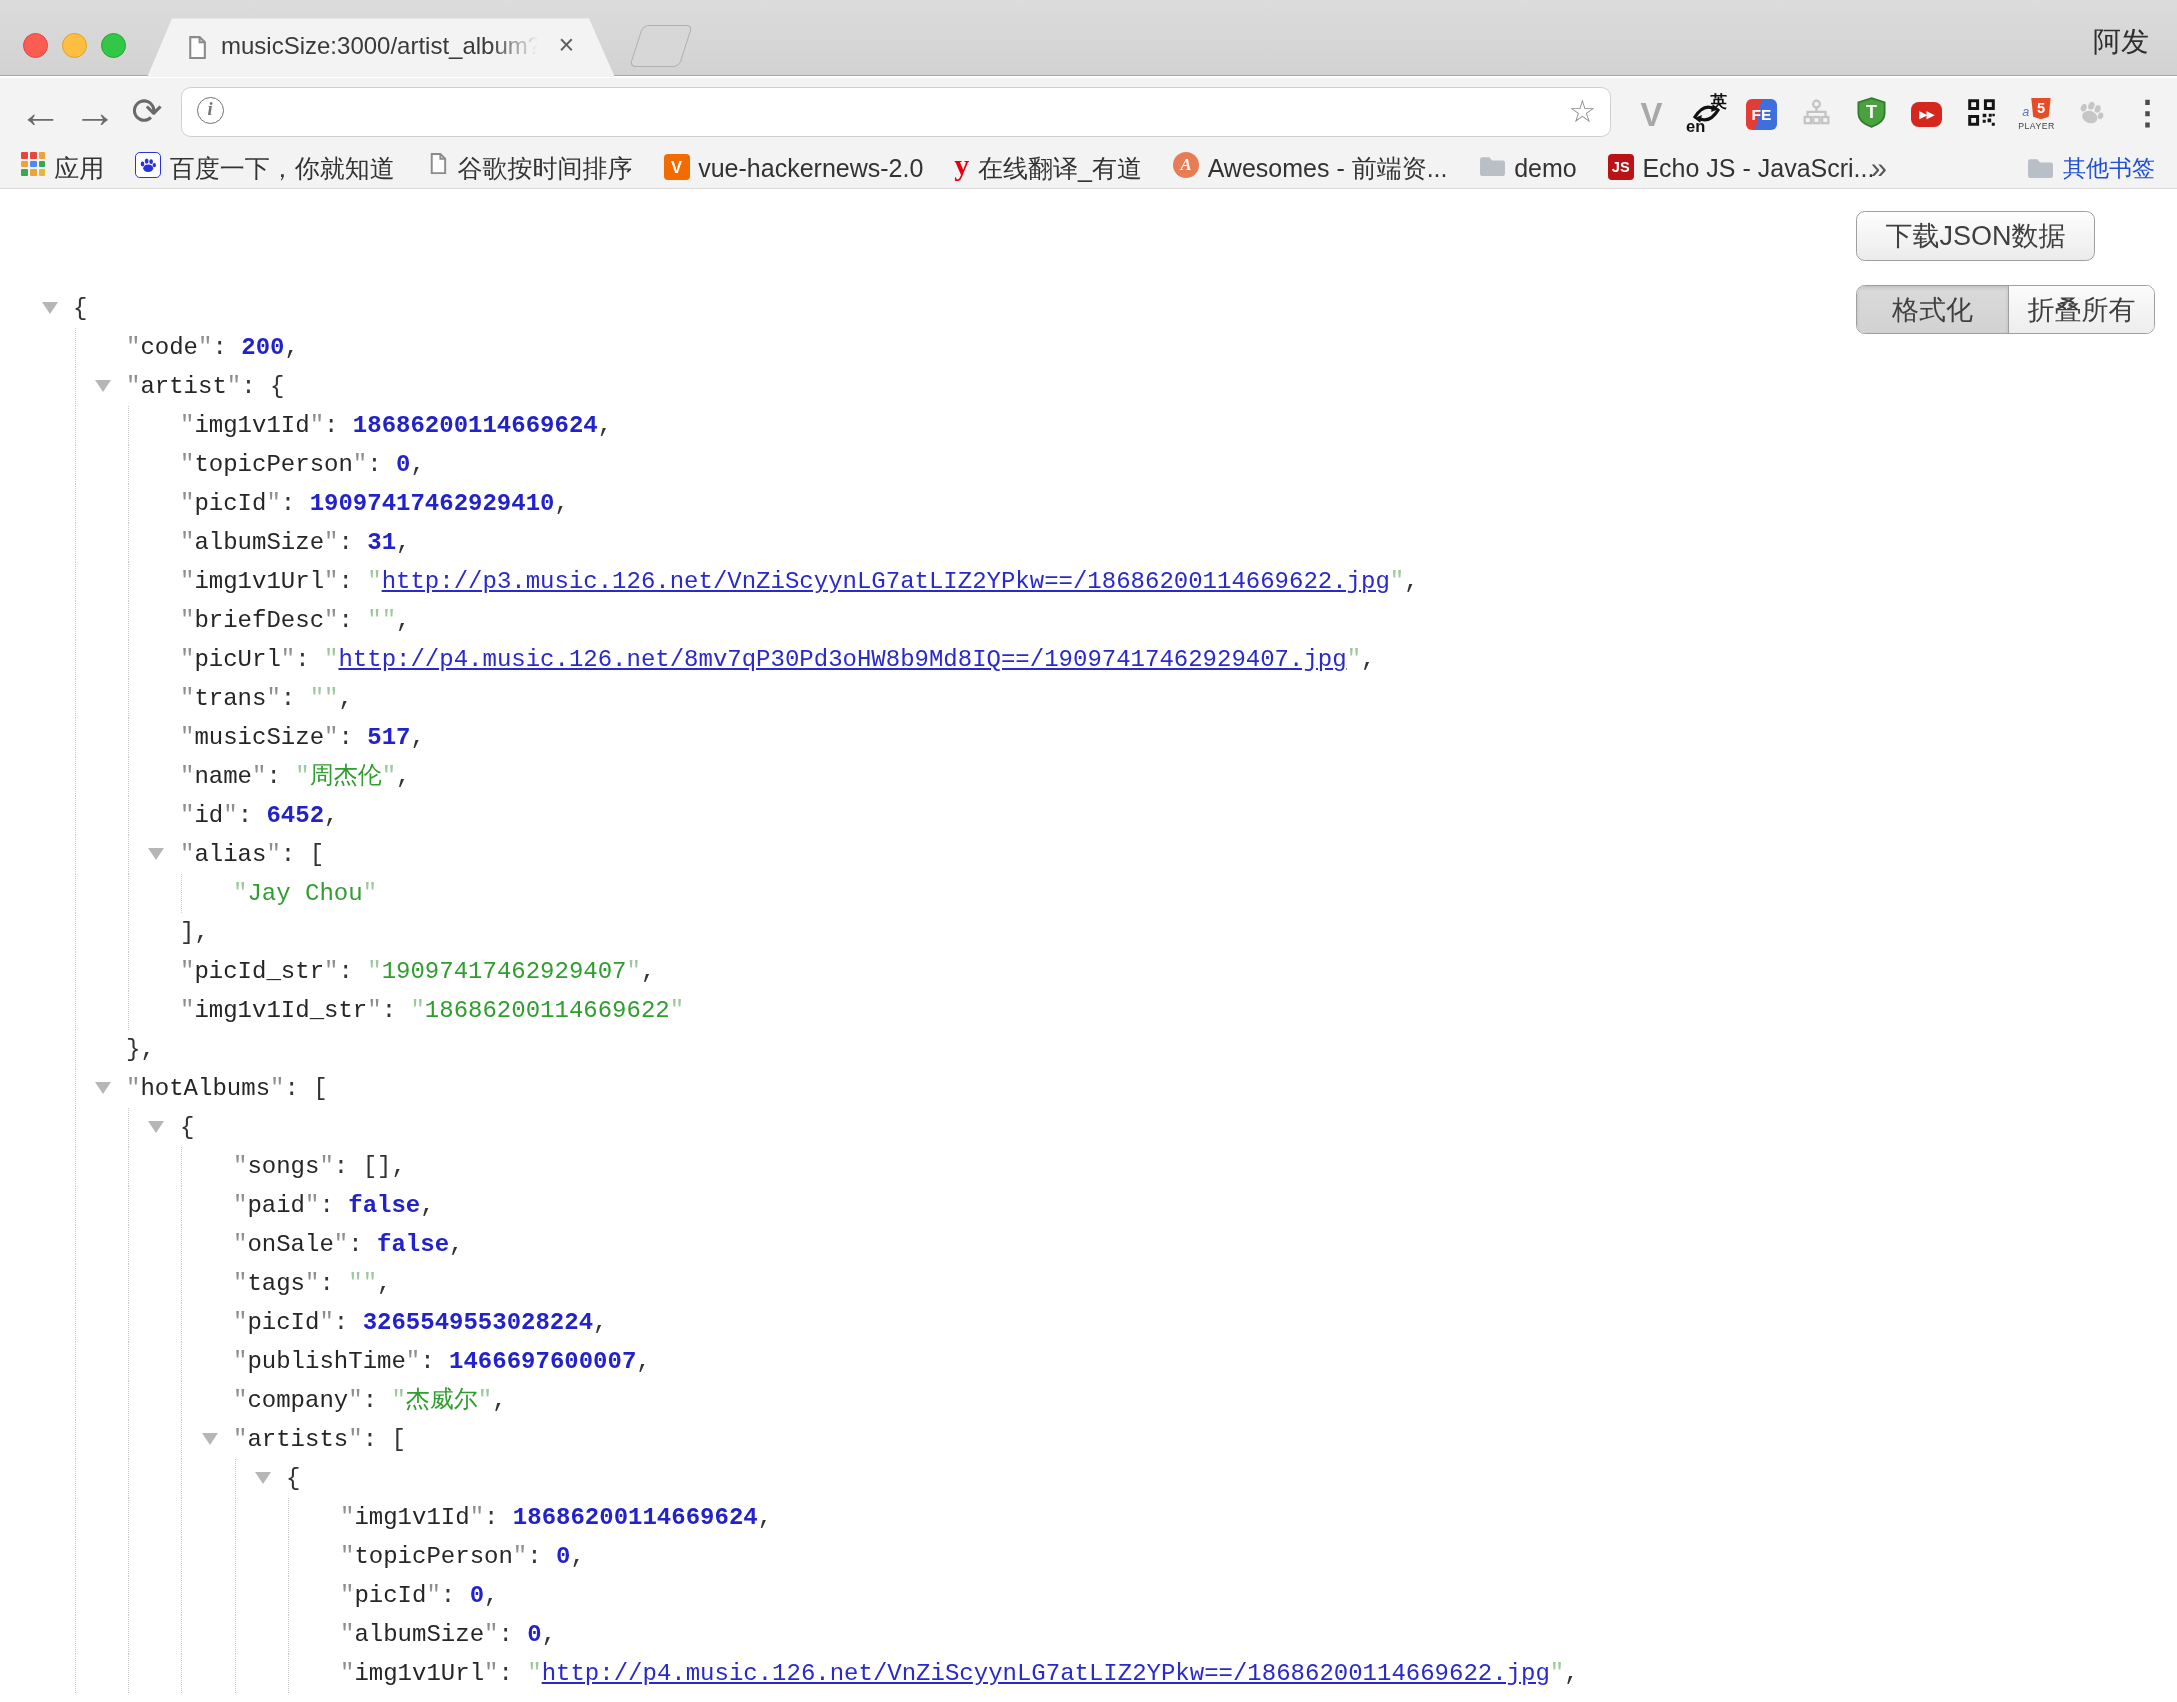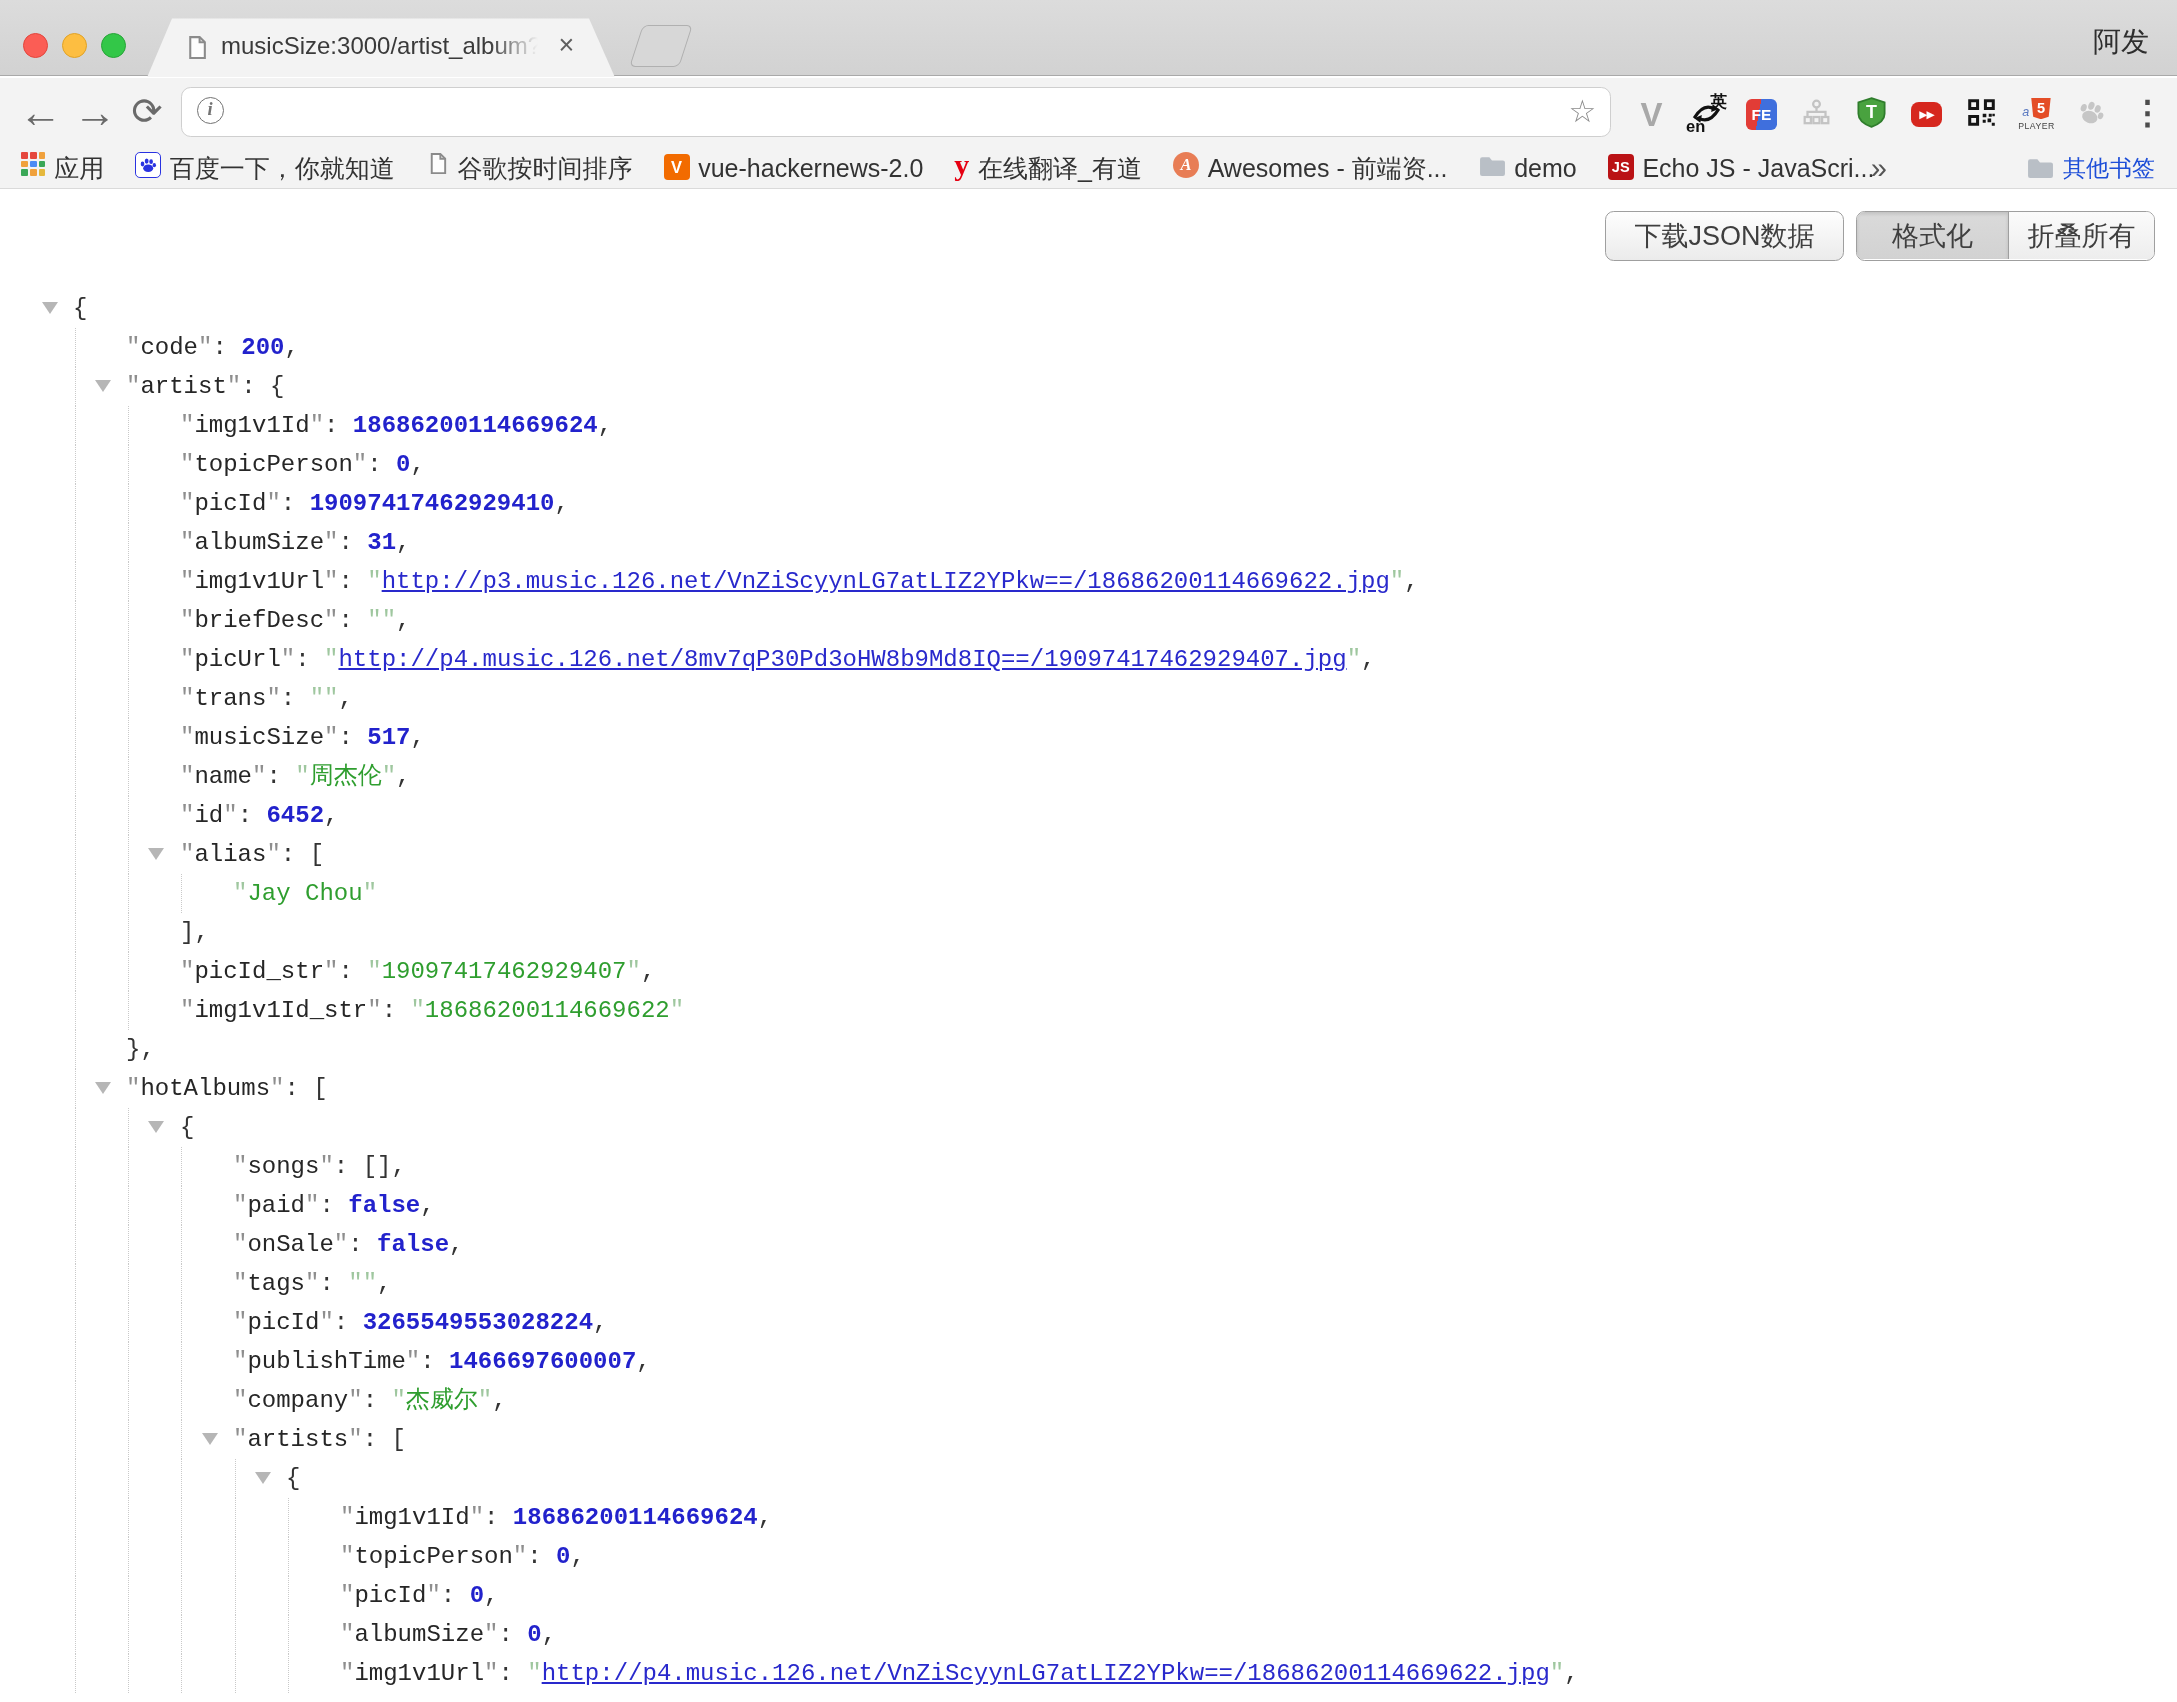--- a/index.html
+++ b/index.html
@@ -75,21 +75,21 @@
   .apps-grid i { border-radius:1px; }
   .baidu-box { width:26px; height:26px; border:1.9px solid #2932e1; border-radius:4.9px; display:flex;
                align-items:center; justify-content:center; background:#fff; }
   .bm-right { position:absolute; top:0; height:37px; display:flex; align-items:center; gap:8.7px;
               font-size:23px; color:#1d4ed8; }
   .bm-overflow { right:291px; font-size:29px; color:#555; }
   .bm-other { right:23px; }
 
   
   .content { position:absolute; left:0; top:191px; width:2178px; height:1511px; background:#fff; }
-  .controls { position:absolute; top:20.4px; right:23px; display:flex; gap:12px; }
+  .controls { position:absolute; top:20.4px; right:23px; display:flex; gap:24px;flex-direction:column; }
   .btn { height:50px; font-size:27px; color:#3f3f3f; border:1.9px solid #9f9f9f; border-radius:8.7px;
          background:linear-gradient(#fefefe,#ebebeb); font-family:"Liberation Sans",sans-serif; }
   .btn-download { width:239px; }
   .btn-group { display:flex; border:1.9px solid #9f9f9f; border-radius:8.7px; overflow:hidden; }
   .btn-group .seg { height:47px; font-size:27px; color:#3f3f3f; border:none;
                     background:linear-gradient(#fbfbfb,#ededed); font-family:"Liberation Sans",sans-serif; }
   .btn-group .seg.active { background:linear-gradient(#dadada,#d2d2d2); box-shadow:inset 0 1.9px 3.9px rgba(0,0,0,.12); }
   .btn-group .seg + .seg { border-left:1.9px solid #9f9f9f; }
   .seg-format { width:151px; } .seg-collapse { width:146px; }
 

